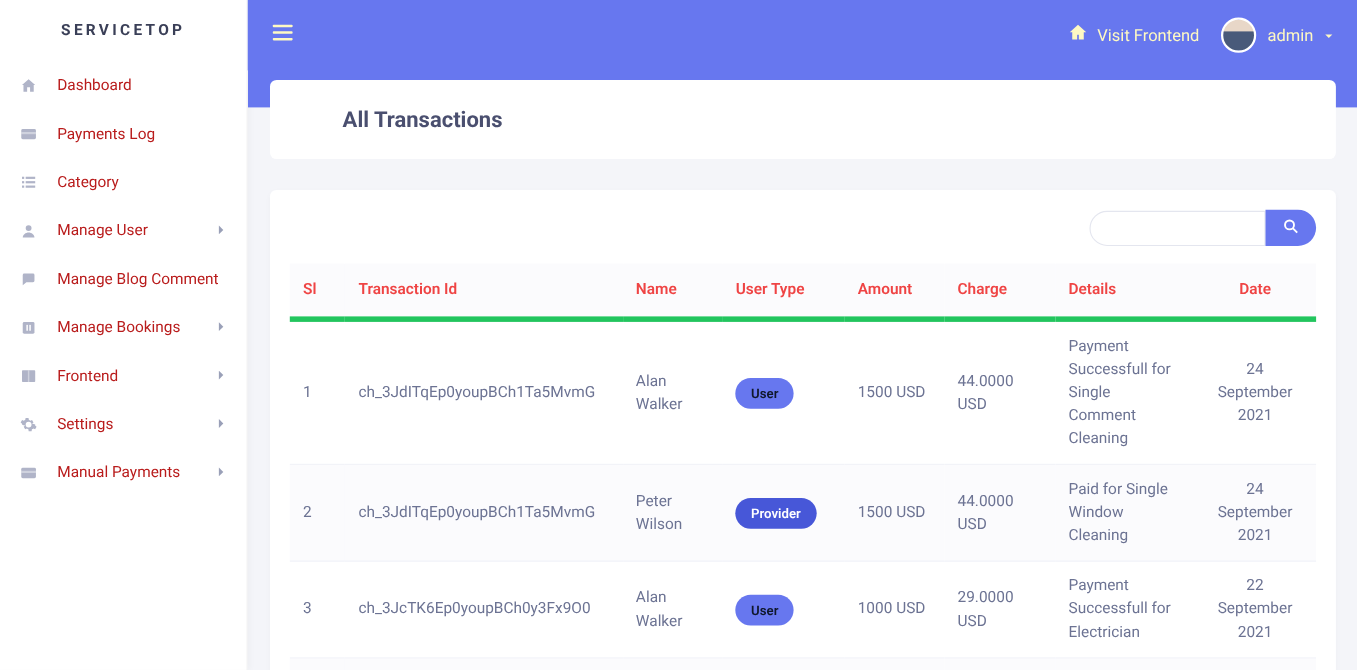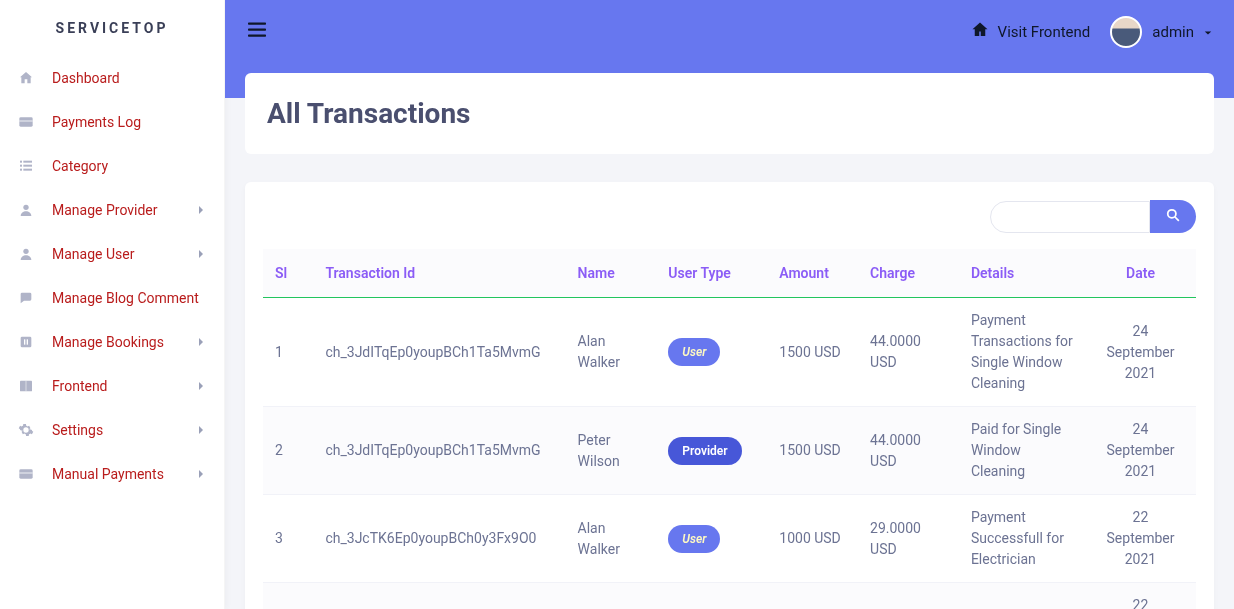--- a/index.html
+++ b/index.html
@@ -12,52 +12,52 @@
   .nav { list-style: none; padding: 8px 0; }
   .nav-item { display: flex; align-items: center; padding: 14px 18px; color: #b91c1c; font-size: 14px; cursor: pointer; }
   .nav-item .icon { width: 26px; display: inline-flex; justify-content: flex-start; color: #b0b4c8; }
   .nav-item .icon svg { width: 16px; height: 16px; }
   .nav-item .label { flex: 1; margin-left: 8px; }
   .nav-item .chev { color: #9aa0b8; }
   .nav-item .chev svg { width: 10px; height: 10px; }
 
   
   .main { flex: 1; display: flex; flex-direction: column; height: 100%; overflow: hidden; }
-  .topbar { background: #6777ef; height: 64px; display: flex; align-items: center; padding: 0 22px; color: #0f172a; }
+  .topbar { background: #6777ef; height: 64px; display: flex; align-items: center; padding: 0 22px; color: #fef9c3; }
   .hamburger { cursor: pointer; }
   .hamburger svg { width: 20px; height: 18px; }
   .top-right { margin-left: auto; display: flex; align-items: center; gap: 20px; }
   .visit { display: flex; align-items: center; gap: 8px; font-size: 15px; cursor: pointer; }
   .visit svg { width: 20px; height: 18px; }
   .user-menu { display: flex; align-items: center; gap: 10px; font-size: 15px; cursor: pointer; }
   .avatar { width: 32px; height: 32px; border-radius: 50%; background: linear-gradient(#e8d7c8 0 35%, #495a7a 40% 100%); border: 2px solid #fff; }
   .caret svg { width: 8px; height: 8px; }
 
   .content-wrap { flex: 1; overflow-y: auto; }
 
   .page-title-card { background: #fff; border-radius: 6px; margin: -25px 20px 0 20px; padding: 24px 22px; position: relative; z-index: 2; }
-  .page-title-card h1 { font-size: 28px; font-weight: 700; color: #4a4f6f; }
+  .page-title-card h1 { font-size: 20px; font-weight: 700; color: #4a4f6f; margin-left: 44px; }
 
   .header-band { height: 98px; background: #6777ef; margin-top: -64px; }
 
   .card { background: #fff; border-radius: 6px; margin: 28px 20px 20px; padding: 18px; box-shadow: 0 2px 6px rgba(0,0,0,0.03); }
   .search-row { display: flex; justify-content: flex-end; margin-bottom: 16px; }
   .search-group { display: flex; align-items: center; }
   .search-input { border: 1px solid #e4e6ef; border-radius: 30px 0 0 30px; padding: 7px 14px; width: 160px; font-size: 14px; outline: none; }
   .search-btn { background: #6777ef; border: none; border-radius: 0 30px 30px 0; padding: 8px 16px; color: #fff; cursor: pointer; display: flex; align-items: center; }
   .search-btn svg { width: 14px; height: 14px; }
 
   table { width: 100%; border-collapse: collapse; font-size: 14px; }
-  thead th { text-align: left; padding: 16px 12px; font-weight: 600; color: #8b5cf6; border-bottom: 1px solid #22c55e; background: #fbfbfd; }
+  thead th { text-align: left; padding: 16px 12px; font-weight: 600; color: #ef4444; border-bottom: 5px solid #22c55e; background: #fbfbfd; }
   tbody tr { border-bottom: 1px solid #f1f2f8; }
   tbody tr:nth-child(even) { background: #fbfbfd; }
   tbody td { padding: 12px 12px; vertical-align: middle; color: #6c7393; line-height: 1.5; }
 
   .badge { display: inline-block; padding: 5px 14px; border-radius: 18px; font-size: 12px; font-weight: 600; }
-  .badge-user { background: #6777ef; color: #fef9c3; font-style: italic; }
+  .badge-user { background: #6777ef; color: #0f172a; }
   .badge-provider { background: #4757d8; color: #fff; }
 
   
   th.c-sl, td.c-sl { width: 50px; }
   th.c-txid, td.c-txid { width: 250px; }
   th.c-name, td.c-name { width: 90px; }
   th.c-type, td.c-type { width: 110px; }
   th.c-amt, td.c-amt { width: 90px; }
   th.c-chg, td.c-chg { width: 100px; }
   th.c-det, td.c-det { width: 125px; }
@@ -93,32 +93,20 @@
             <svg viewBox="0 0 24 24" fill="currentColor">
               <rect x="3" y="4" width="3" height="3"></rect>
               <rect x="8" y="4" width="13" height="3"></rect>
               <rect x="3" y="10" width="3" height="3"></rect>
               <rect x="8" y="10" width="13" height="3"></rect>
               <rect x="3" y="16" width="3" height="3"></rect>
               <rect x="8" y="16" width="13" height="3"></rect>
             </svg>
           </span>
           <span class="label">Category</span>
-        </li>
-        <li class="nav-item">
-          <span class="icon">
-            <svg viewBox="0 0 24 24" fill="currentColor">
-              <circle cx="12" cy="8" r="4"></circle>
-              <path d="M4 21c0-4 4-7 8-7s8 3 8 7z"></path>
-            </svg>
-          </span>
-          <span class="label">Manage Provider</span>
-          <span class="chev"><svg viewBox="0 0 10 10" fill="currentColor">
-              <path d="M3 1 l4 4 -4 4z"></path>
-            </svg></span>
         </li>
         <li class="nav-item">
           <span class="icon">
             <svg viewBox="0 0 24 24" fill="currentColor">
               <circle cx="12" cy="8" r="4"></circle>
               <path d="M4 21c0-4 4-7 8-7s8 3 8 7z"></path>
             </svg>
           </span>
           <span class="label">Manage User</span>
           <span class="chev"><svg viewBox="0 0 10 10" fill="currentColor">
@@ -249,21 +237,21 @@
             </tr>
           </thead>
           <tbody id="table-body">
               <tr>
                 <td class="c-sl">1</td>
                 <td class="c-txid">ch_3JdITqEp0youpBCh1Ta5MvmG</td>
                 <td class="c-name">Alan Walker</td>
                 <td class="c-type"><span class="badge badge-user">User</span></td>
                 <td class="c-amt">1500 USD</td>
                 <td class="c-chg">44.0000 USD</td>
-                <td class="c-det">Payment Transactions for Single Window Cleaning</td>
+                <td class="c-det">Payment Successfull for Single Comment Cleaning</td>
                 <td class="c-date">24 September 2021</td>
               </tr>
               <tr>
                 <td class="c-sl">2</td>
                 <td class="c-txid">ch_3JdITqEp0youpBCh1Ta5MvmG</td>
                 <td class="c-name">Peter Wilson</td>
                 <td class="c-type"><span class="badge badge-provider">Provider</span></td>
                 <td class="c-amt">1500 USD</td>
                 <td class="c-chg">44.0000 USD</td>
                 <td class="c-det">Paid for Single Window Cleaning</td>

